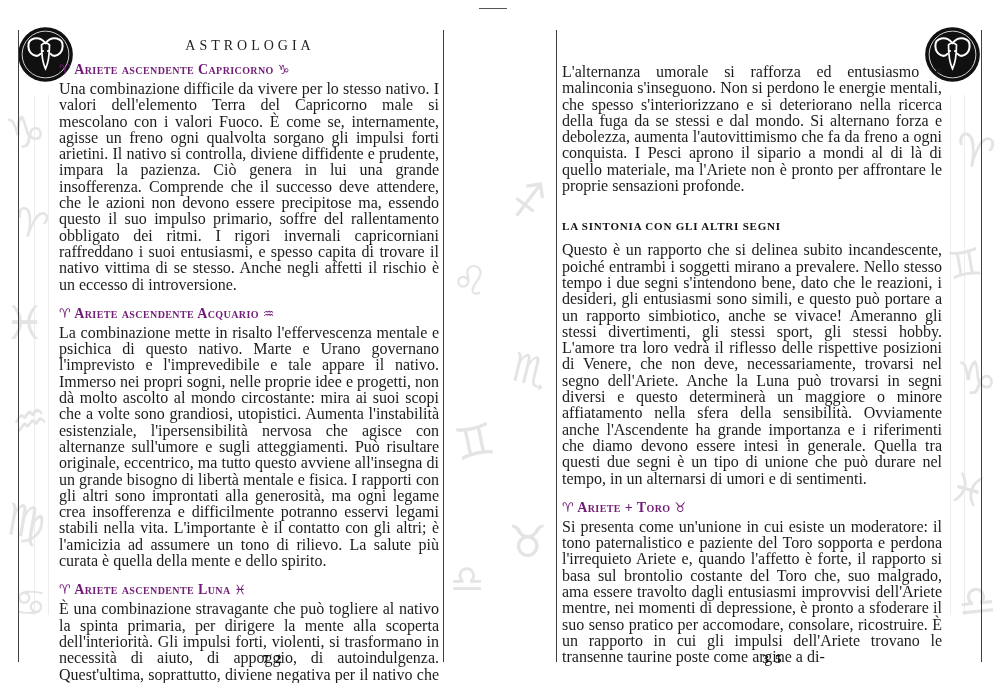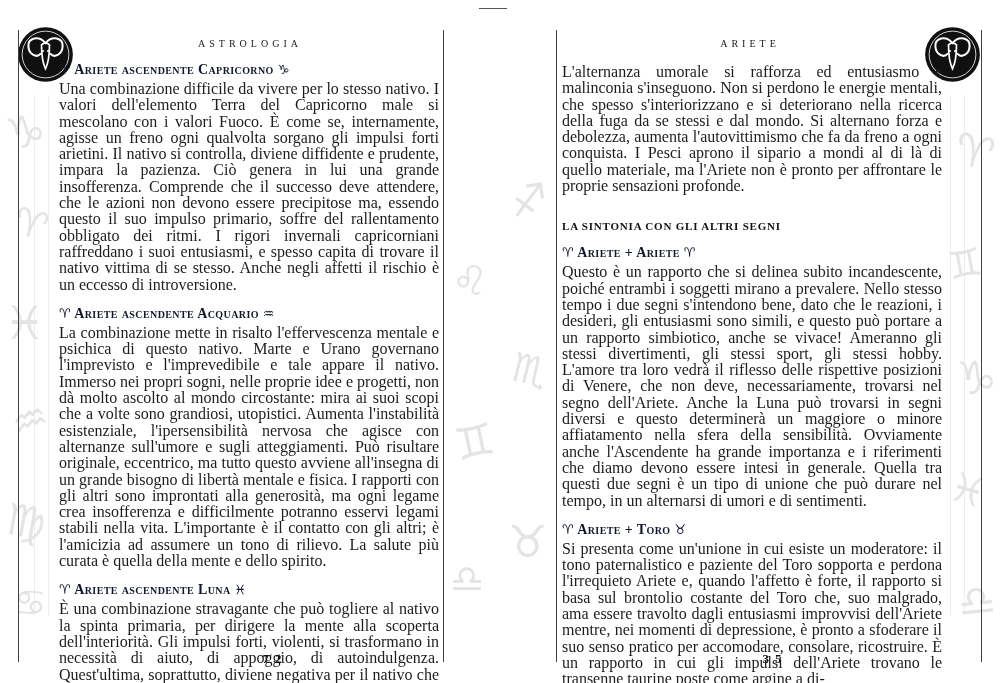--- a/index.html
+++ b/index.html
@@ -67,21 +67,21 @@
     height: 632px;
     width: 1px;
     background: #3f3f3f;
   }
   .running-head {
     position: absolute;
     top: 38px;
     left: 0;
     width: 100%;
     text-align: center;
-    font-size: 10px;
+    font-size: 14px;
     letter-spacing: 4px;
     text-transform: uppercase;
     color: #222;
   }
   .emblem {
     position: absolute;
     top: 26px;
     width: 57px;
     height: 57px;
   }
@@ -96,21 +96,21 @@
   }
   .page.left  .text-block { left: 59px; }
   .page.right .text-block { left: 62px; }
 
   .sign-heading {
     margin: 13px 0 3px 0;
     font-size: 14px;
     font-weight: bold;
     font-variant: small-caps;
     letter-spacing: 0.4px;
-    color: #0f172a;
+    color: #701a75;
   }
   .sign-heading.first { margin-top: 0; }
   .glyph {
     font-family: "DejaVu Sans", sans-serif;
     font-size: 13px;
     font-weight: bold;
   }
   .chapter-heading {
     margin: 26px 0 10px 0;
     font-size: 11px;
@@ -226,33 +226,27 @@
         <path d="M50 30 C62 16, 81 21, 80 36 C79 51, 65 56, 59 49" fill="none" stroke="#ffffff" stroke-width="3.6" stroke-linecap="round"></path>
         <path d="M43 33 C43 52, 46 67, 50 75 C54 67, 57 52, 57 33 C53 29, 47 29, 43 33 Z" fill="none" stroke="#ffffff" stroke-width="3"></path>
         <circle cx="45.5" cy="44" r="1.9" fill="#ffffff"></circle>
         <circle cx="54.5" cy="44" r="1.9" fill="#ffffff"></circle>
       </svg>
     </span>
 
     <div class="rule-v" style="left:56px"></div>
     <div class="rule-v" style="left:481px"></div>
 
-    <div class="running-head">ARIETE</div>
 
     <div class="text-block">
 
       <p class="body-text continuation">L'alternanza umorale si rafforza ed entusiasmo e malinconia s'inseguono. Non si perdono le energie mentali, che spesso s'interiorizzano e si deteriorano nella ricerca della fuga da se stessi e dal mondo. Si alternano forza e debolezza, aumenta l'autovittimismo che fa da freno a ogni conquista. I Pesci aprono il sipario a mondi al di là di quello materiale, ma l'Ariete non è pronto per affrontare le proprie sensazioni profonde.</p>
 
       <h2 class="chapter-heading">LA SINTONIA CON GLI ALTRI SEGNI</h2>
 
-      <h3 class="sign-heading">
-        <span class="glyph">♈</span>
-        <span>Ariete + Ariete</span>
-        <span class="glyph">♈</span>
-      </h3>
       <p class="body-text">Questo è un rapporto che si delinea subito incandescente, poiché entrambi i soggetti mirano a prevalere. Nello stesso tempo i due segni s'intendono bene, dato che le reazioni, i desideri, gli entusiasmi sono simili, e questo può portare a un rapporto simbiotico, anche se vivace! Ameranno gli stessi divertimenti, gli stessi sport, gli stessi hobby. L'amore tra loro vedrà il riflesso delle rispettive posizioni di Venere, che non deve, necessariamente, trovarsi nel segno dell'Ariete. Anche la Luna può trovarsi in segni diversi e questo determinerà un maggiore o minore affiatamento nella sfera della sensibilità. Ovviamente anche l'Ascendente ha grande importanza e i riferimenti che diamo devono essere intesi in generale. Quella tra questi due segni è un tipo di unione che può durare nel tempo, in un alternarsi di umori e di sentimenti.</p>
 
       <h3 class="sign-heading">
         <span class="glyph">♈</span>
         <span>Ariete + Toro</span>
         <span class="glyph">♉</span>
       </h3>
       <p class="body-text">Si presenta come un'unione in cui esiste un moderatore: il tono paternalistico e paziente del Toro sopporta e perdona l'irrequieto Ariete e, quando l'affetto è forte, il rapporto si basa sul brontolio costante del Toro che, suo malgrado, ama essere travolto dagli entusiasmi improvvisi dell'Ariete mentre, nei momenti di depressione, è pronto a sfoderare il suo senso pratico per accomodare, consolare, ricostruire. È un rapporto in cui gli impulsi dell'Ariete trovano le transenne taurine poste come argine a di-</p>
 
     </div>

